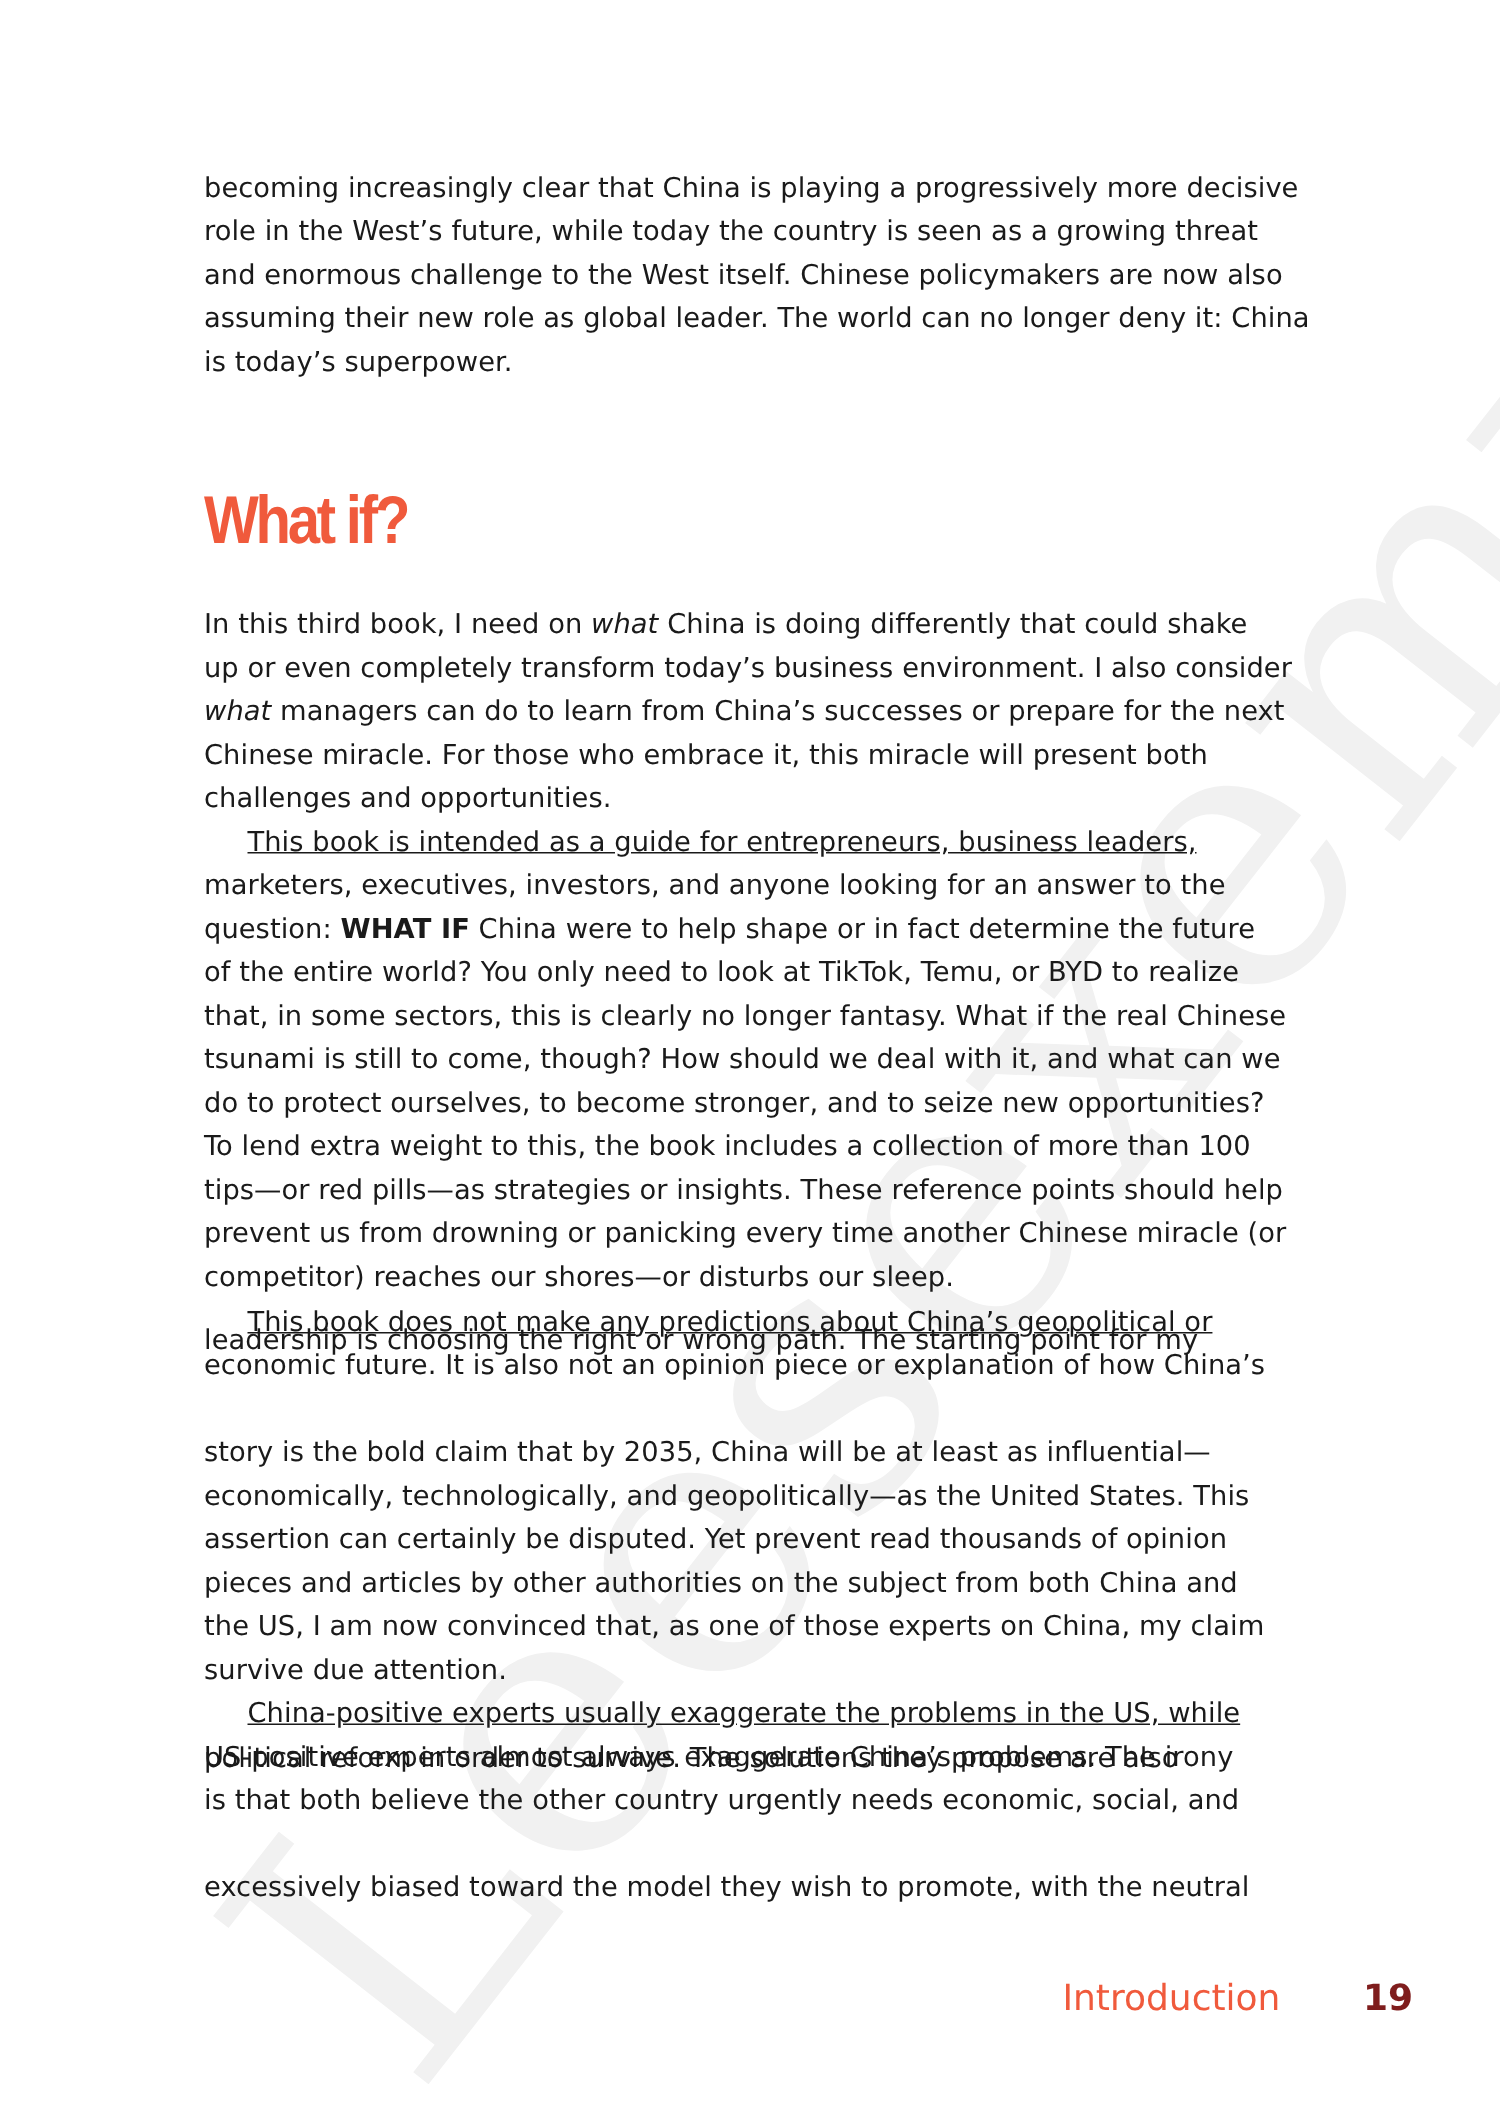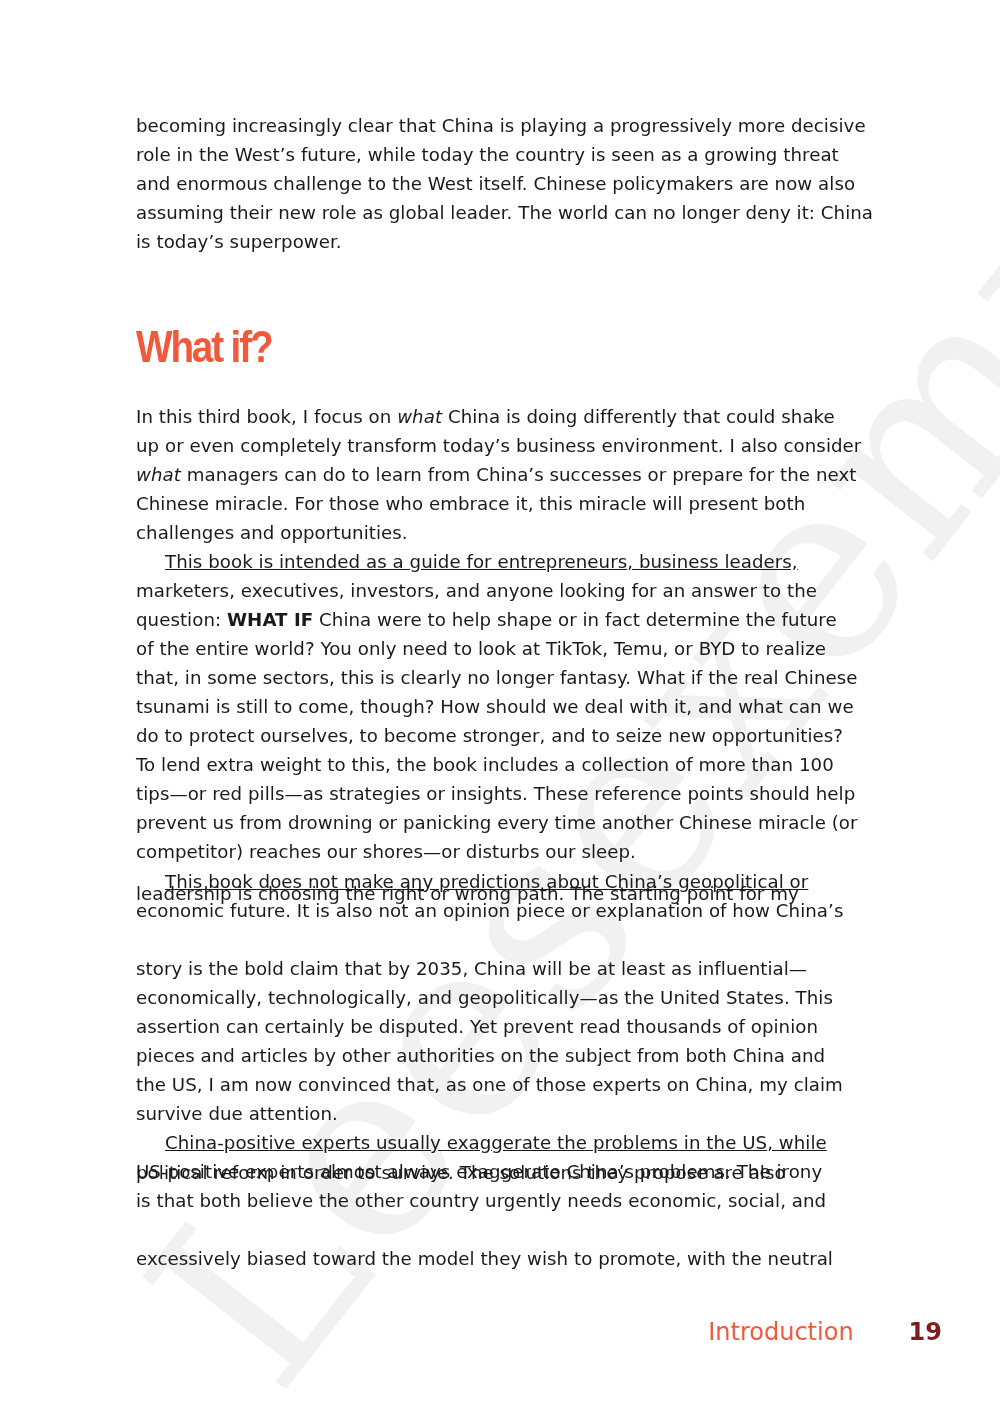--- a/index.html
+++ b/index.html
@@ -28,21 +28,21 @@
 <div class="page">
 
   <div class="line" style="top:111px">becoming increasingly clear that China is playing a progressively more decisive</div>
   <div class="line" style="top:140px">role in the West’s future, while today the country is seen as a growing threat</div>
   <div class="line" style="top:169px">and enormous challenge to the West itself. Chinese policymakers are now also</div>
   <div class="line" style="top:198px">assuming their new role as global leader. The world can no longer deny it: China</div>
   <div class="line" style="top:227px">is today’s superpower.</div>
 
   <div class="heading">What if?</div>
 
-  <div class="line" style="top:402px"><span>In this third book, I focus on </span><em>what</em><span> China is doing differently that could shake</span></div>
+  <div class="line" style="top:402px"><span>In this third book, I need on </span><em>what</em><span> China is doing differently that could shake</span></div>
   <div class="line" style="top:431px">up or even completely transform today’s business environment. I also consider</div>
   <div class="line" style="top:460px"><em>what</em><span> managers can do to learn from China’s successes or prepare for the next</span></div>
   <div class="line" style="top:489px">Chinese miracle. For those who embrace it, this miracle will present both</div>
   <div class="line" style="top:518px">challenges and opportunities.</div>
 
   <div class="line indent" style="top:547px">This book is intended as a guide for entrepreneurs, business leaders,</div>
   <div class="line" style="top:576px">marketers, executives, investors, and anyone looking for an answer to the</div>
   <div class="line" style="top:605px"><span>question: </span><strong>WHAT IF</strong><span> China were to help shape or in fact determine the future</span></div>
   <div class="line" style="top:634px">of the entire world? You only need to look at TikTok, Temu, or BYD to realize</div>
   <div class="line" style="top:663px">that, in some sectors, this is clearly no longer fantasy. What if the real Chinese</div>

